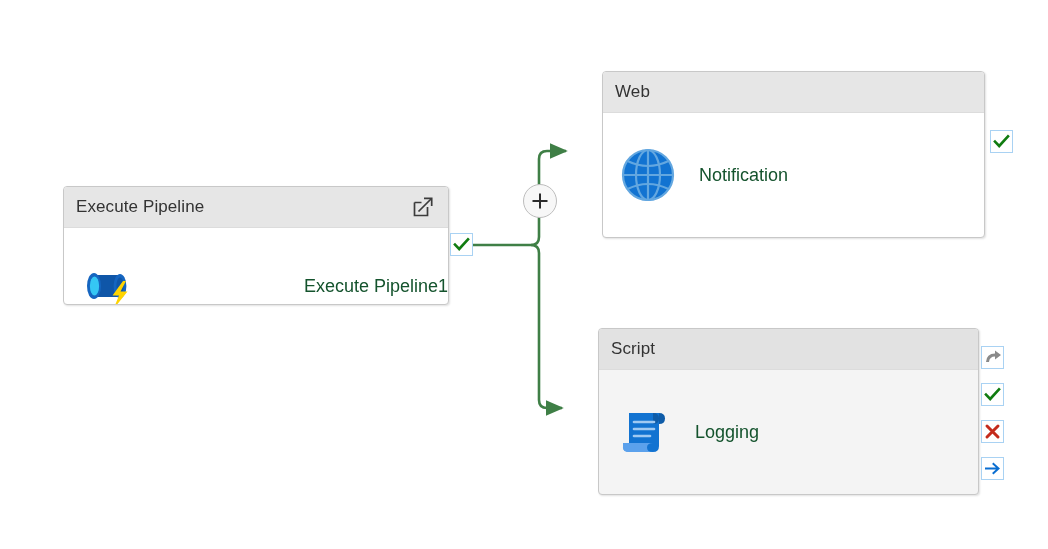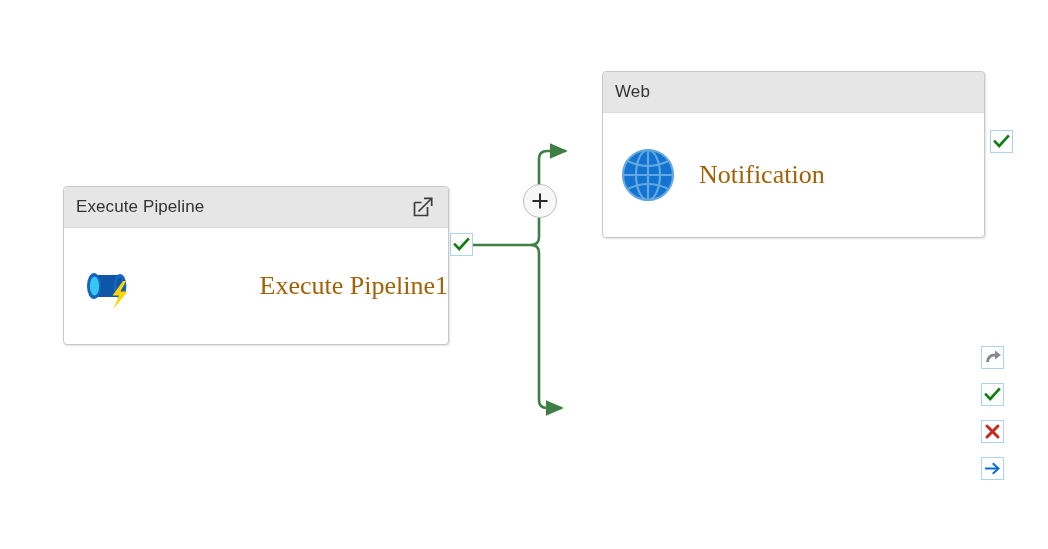--- a/index.html
+++ b/index.html
@@ -77,29 +77,28 @@
   }
   .node-icon {
     flex: 0 0 auto;
     width: 58px;
     height: 58px;
     display: flex;
     align-items: center;
     justify-content: center;
   }
   .node-label {
-    font-size: 26px;
-    color: #a16207;
+    font-size: 18px;
+    color: #14532d;
     margin-left: 22px;
     white-space: nowrap;
-    font-family: Liberation Serif, serif;
-  }
-
-  
-  #node-execute-pipeline { left: 63px;  top: 186px; width: 386px; height: 159px; }
+  }
+
+  
+  #node-execute-pipeline { left: 63px;  top: 186px; width: 386px; height: 119px; }
   #node-execute-pipeline .node-body { height: 116px; justify-content: space-between; }
 
   #node-web { left: 602px; top: 71px;  width: 383px; height: 167px; background:#ffffff; }
   #node-web .node-body { height: 124px; }
 
   #node-script { left: 598px; top: 328px; width: 381px; height: 167px; background:#f4f4f4; }
   #node-script .node-body { height: 124px; }
   #node-script .node-header { background:#e2e2e2; }
 
   
@@ -225,20 +224,47 @@
       <span class="node-label">Notification</span>
     </div>
   </div>
 
   <div class="port" id="port-web-success">
     <svg width="17" height="17" viewBox="0 0 17 17" xmlns="http://www.w3.org/2000/svg">
       <path d="M2 8.6 L6.2 13 L15 3.4" fill="none" stroke="#107c10" stroke-width="2.6" stroke-linecap="square"></path>
     </svg>
   </div>
 
+  <div class="node" id="node-script">
+    <div class="node-header">
+      <span class="node-title">Script</span>
+    </div>
+    <div class="node-body">
+      <span class="node-icon">
+        <svg width="56" height="56" viewBox="0 0 56 56" xmlns="http://www.w3.org/2000/svg">
+
+          <path d="M13 9 L43 9 L43 42 Q43 48 37 48 L13 48 Z" fill="#1273d1"></path>
+
+          <path d="M43 9 Q49 9 49 14.5 Q49 20 43 20 Z" fill="#0f5ca8"></path>
+          <path d="M37 9 Q43 9 43 14.5 Q43 20 37 20 L37 9 Z" fill="#0f5ca8"></path>
+
+          <path d="M7 39 L37 39 Q31 39 31 43.5 Q31 48 37 48 L13 48
+                   Q7 48 7 43.5 Q7 39 7 39 Z" fill="#5ba1ec"></path>
+          <ellipse cx="13" cy="43.5" rx="6" ry="4.6" fill="#5ba1ec"></ellipse>
+
+          <g stroke="#9fc9f2" stroke-width="2.6" stroke-linecap="round">
+            <line x1="18" y1="18" x2="38" y2="18"></line>
+            <line x1="18" y1="25" x2="38" y2="25"></line>
+            <line x1="18" y1="32" x2="34" y2="32"></line>
+          </g>
+        </svg>
+      </span>
+      <span class="node-label">Logging</span>
+    </div>
+  </div>
 
   <div class="port" id="port-script-skipped">
     <svg width="18" height="18" viewBox="0 0 18 18" xmlns="http://www.w3.org/2000/svg">
       <path d="M2 13 Q2.5 4.5 11 4.5 L11 1.5 L17 6 L11 10.5 L11 7.5 Q5.5 7.5 5 13 Z" fill="#8a8a8a"></path>
     </svg>
   </div>
 
   <div class="port" id="port-script-success">
     <svg width="17" height="17" viewBox="0 0 17 17" xmlns="http://www.w3.org/2000/svg">
       <path d="M2 8.6 L6.2 13 L15 3.4" fill="none" stroke="#107c10" stroke-width="2.6" stroke-linecap="square"></path>

